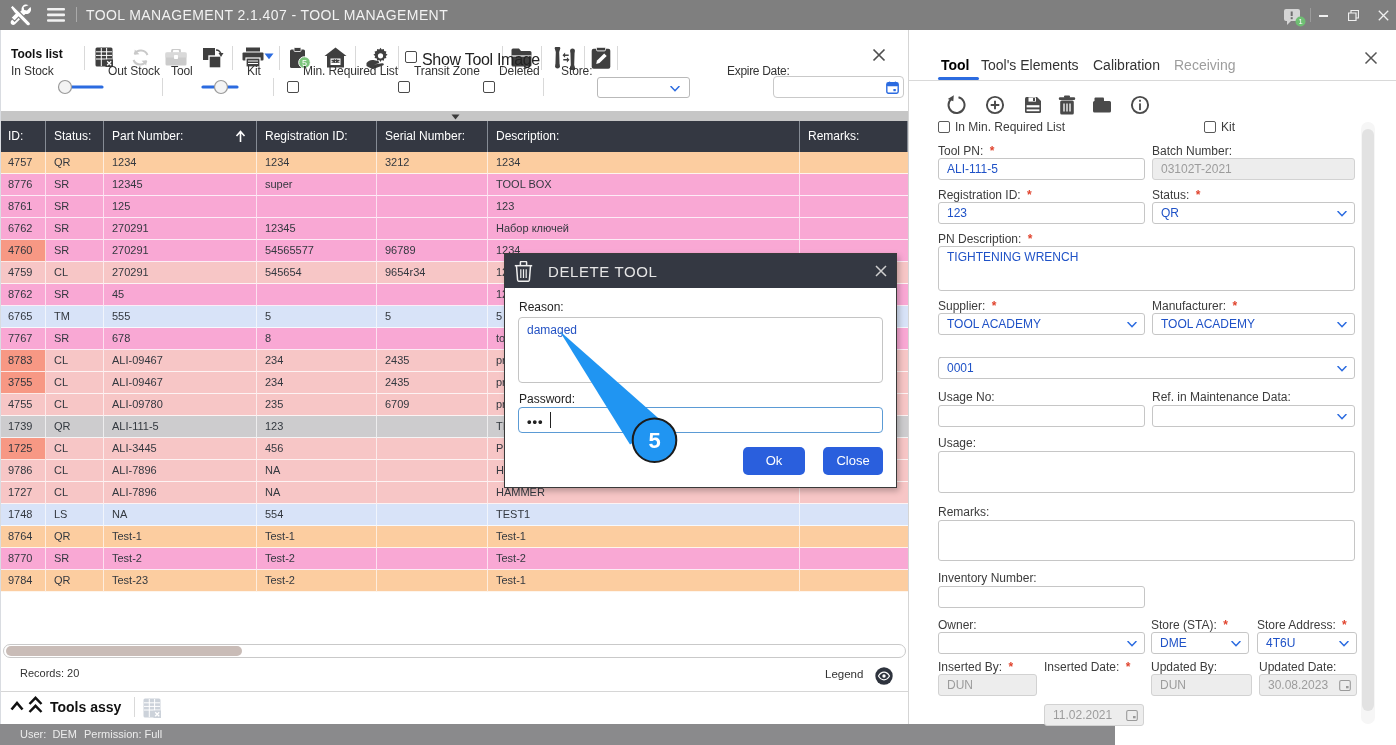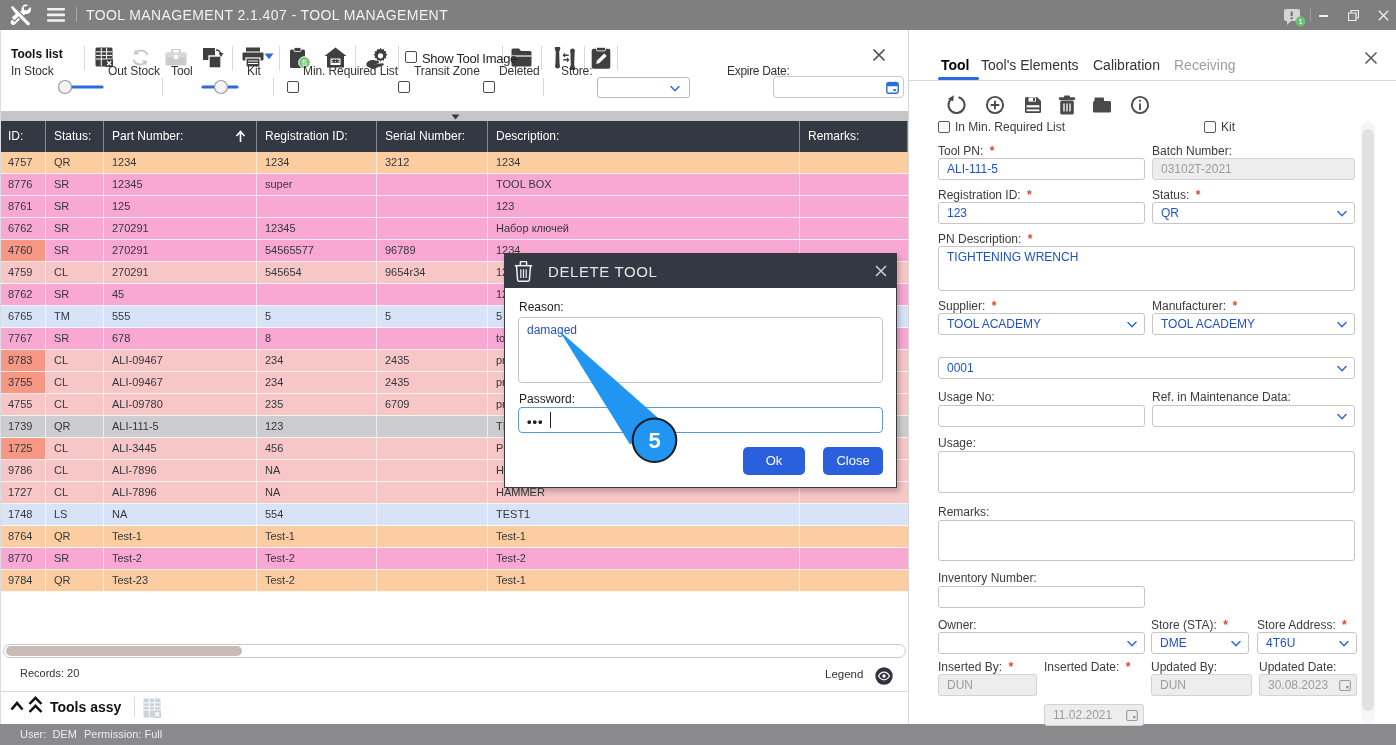--- a/index.html
+++ b/index.html
@@ -9,21 +9,21 @@
 
 
 #titlebar { position:absolute; left:0; top:0; width:1396px; height:30px; background:#7f7f7f; }
 #titlebar .title { position:absolute; left:86px; top:7px; color:#f2f2f2; font-size:14px; letter-spacing:0.4px; }
 #titlebar .tsep { position:absolute; left:76px; top:7px; width:1px; height:15px; background:#aaa; }
 
 
 #toolslist { position:absolute; left:11px; top:47px; font-size:12px; font-weight:bold; color:#111; }
 .vsep { position:absolute; width:1px; background:#d9d9d9; }
 .tbico { position:absolute; top:47px; }
-#showimg { position:absolute; left:406px; top:51px; font-size:13px; letter-spacing:-0.3px; color:#222; }
+#showimg { position:absolute; left:406px; top:51px; font-size:16px; letter-spacing:-0.3px; color:#222; }
 
 
 .flabel { position:absolute; top:64px; font-size:12px; color:#333; letter-spacing:-0.1px;text-align:center; }
 .cbx { position:absolute; width:12px; height:12px; border:1.4px solid #4a4a4a; border-radius:2px; background:#fff; }
 #storedd { position:absolute; left:597px; top:77px; width:93px; height:21px; border:1px solid #b9b9b9; border-radius:3px; background:#fff; }
 #expdate { position:absolute; left:773px; top:76px; width:131px; height:22px; border:1px solid #c9c9c9; border-radius:4px; background:#fff; }
 
 
 #splitter { position:absolute; left:0; top:111px; width:908px; height:10px; background:#c6c6c6; }
 
@@ -38,21 +38,21 @@
 .c3{left:257px;width:120px;} .c4{left:377px;width:111px;} .c5{left:488px;width:312px;} .c6{left:800px;width:108px;border-right:none;}
 .rG{background:#f9a8d4;} .rO{background:#fccda0;} .rP{background:#f7c6c6;} .rB{background:#d8e3f8;} .rX{background:#cdccce;} .rS{background:#f79884;}
 
 
 #hscroll { position:absolute; left:3px; top:644px; width:903px; height:14px; border:1px solid #c9c9c9; border-radius:7px; background:#fff; }
 #hthumb { position:absolute; left:2px; top:1px; width:236px; height:10px; border-radius:5px; background:#c9bcb7; }
 #records { position:absolute; left:20px; top:667px; font-size:11px; color:#333; }
 #legend { position:absolute; left:825px; top:668px; font-size:11.5px; color:#333; }
 #recline { position:absolute; left:0px; top:691px; width:908px; height:1px; background:#d6d6d6; }
 #toolsassy { position:absolute; left:50px; top:699px; font-size:14px; font-weight:bold; color:#111; }
-#statusbar { position:absolute; left:0; top:724px; width:1396px; height:21px; background:#8a8a8c; }
+#statusbar { position:absolute; left:0; top:724px; width:1115px; height:21px; background:#8a8a8c; }
 #statusbar span { position:absolute; top:4px; font-size:11px; color:#ececec; }
 
 
 #panel { position:absolute; left:908px; top:30px; width:488px; height:694px; background:#fff; border-left:1px solid #d5d5d5; }
 #ptabs { position:absolute; left:0; top:0; width:488px; height:51px; border-bottom:1px solid #d9d9d9; }
 .ptab { position:absolute; top:27px; font-size:14px; color:#333; }
 .plabel { position:absolute; font-size:12px; color:#3c3c3c; white-space:nowrap; }
 .plabel .req { color:#e0442e; font-weight:bold; margin-left:3px; }
 .pinput { position:absolute; border:1px solid #c6c6c6; border-radius:3px; background:#fff; font-size:12px; color:#1f52c7; }
 .pinput.dis { background:#ededed; border-color:#d2d2d2; }

